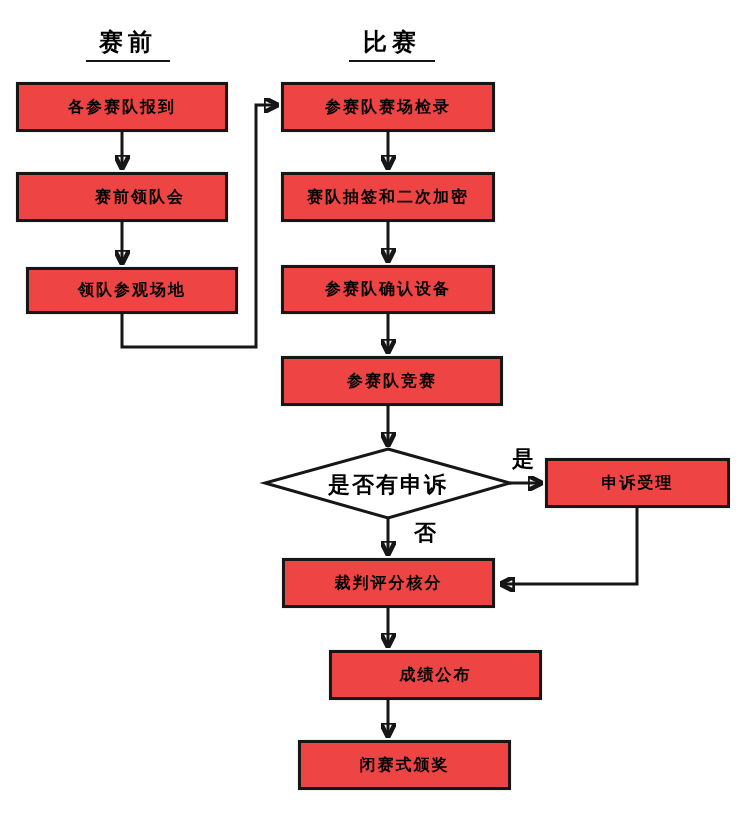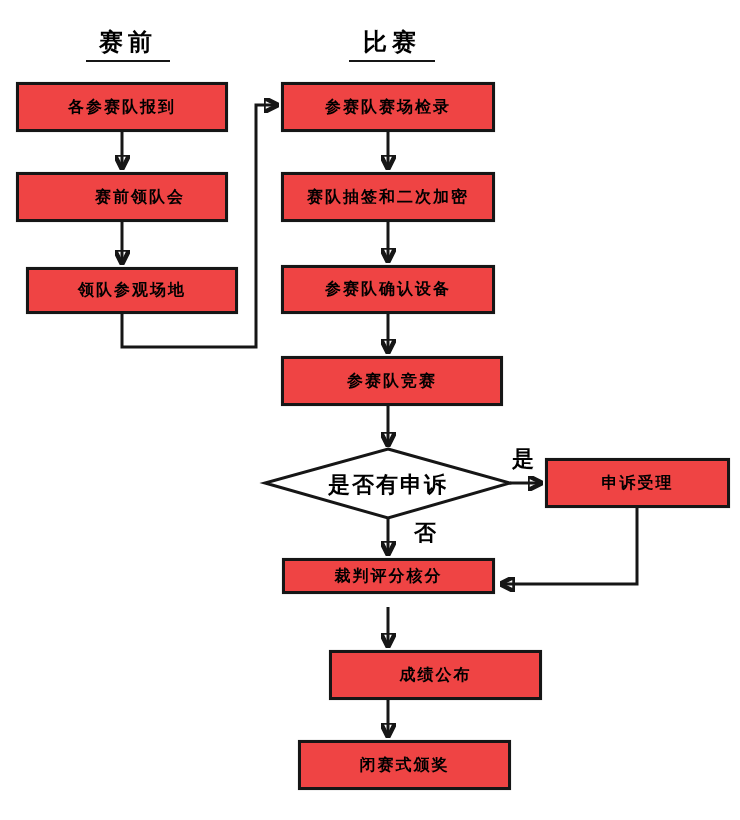--- a/index.html
+++ b/index.html
@@ -65,21 +65,21 @@
   }
   
   #n-team-checkin       { left: 16px;  top: 82px;  width: 212px; height: 50px; }
   #n-leader-meeting     { left: 16px;  top: 172px; width: 212px; height: 50px; padding-left: 36px; }
   #n-venue-tour         { left: 26px;  top: 267px; width: 212px; height: 47px; }
   #n-arena-rollcall     { left: 281px; top: 82px;  width: 214px; height: 50px; }
   #n-draw-encrypt       { left: 281px; top: 172px; width: 214px; height: 50px; }
   #n-confirm-equipment  { left: 281px; top: 265px; width: 214px; height: 49px; }
   #n-compete            { left: 281px; top: 356px; width: 222px; height: 50px; }
   #n-appeal-accept      { left: 545px; top: 458px; width: 185px; height: 50px; }
-  #n-judge-scoring      { left: 282px; top: 558px; width: 213px; height: 36px; }
+  #n-judge-scoring      { left: 282px; top: 558px; width: 213px; height: 50px; }
   #n-results            { left: 281px; top: 650px; width: 213px; height: 50px; margin-left: 48px; }
   #n-closing            { left: 298px; top: 740px; width: 213px; height: 50px; }
   
   #title-pre   { left: 86px;  top: 26px; width: 84px; }
   #title-match { left: 349px; top: 26px; width: 86px; }
   
   #lbl-decision { left: 288px; top: 470px; width: 200px; letter-spacing: 2px; }
   #lbl-yes      { left: 507px; top: 444px; width: 32px; }
   #lbl-no       { left: 409px; top: 518px; width: 32px; }
 </style>

